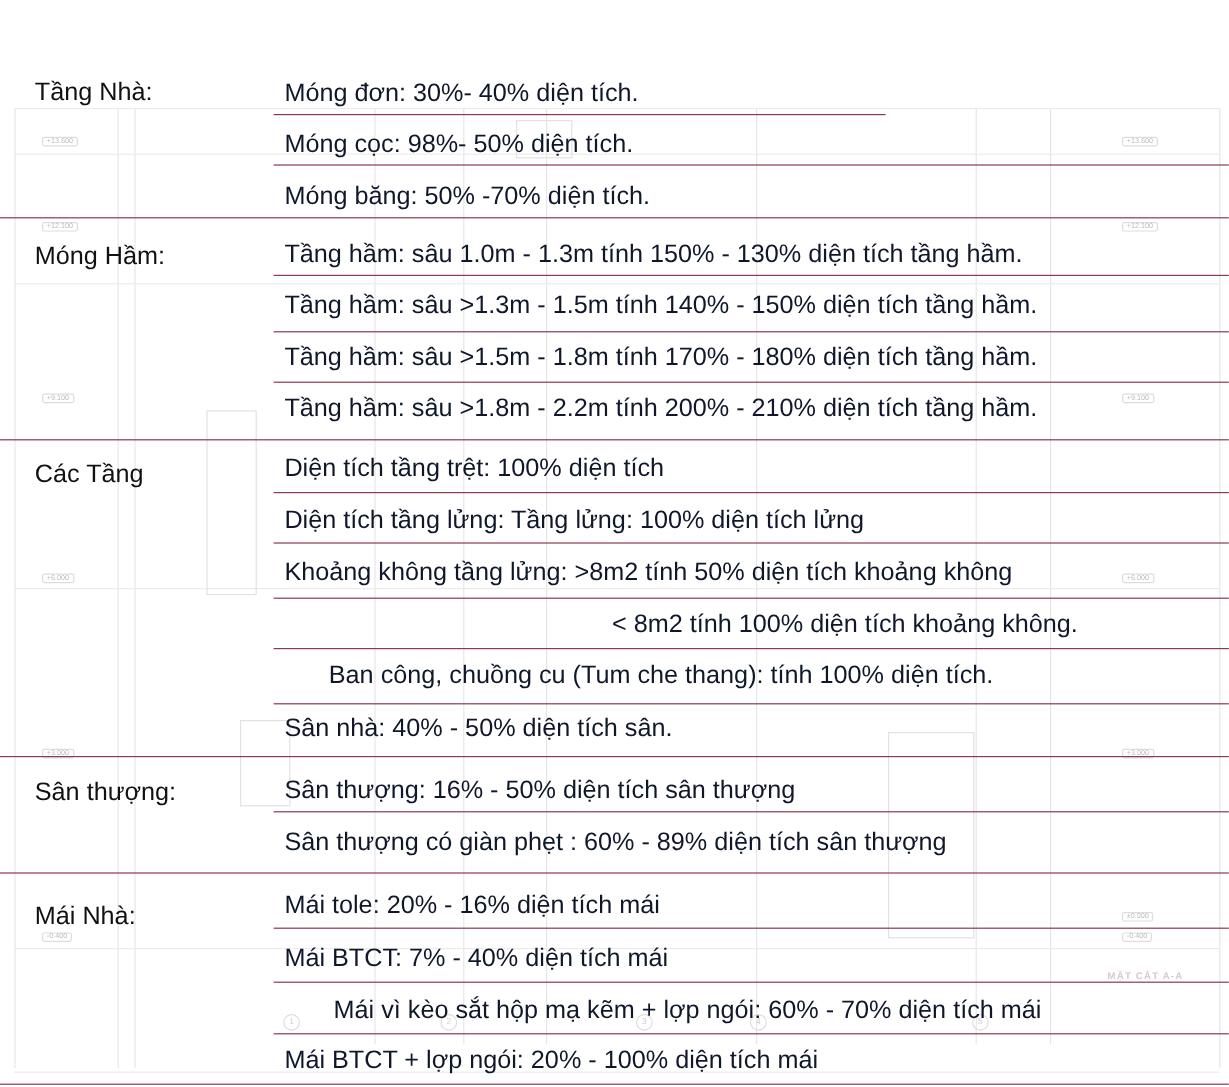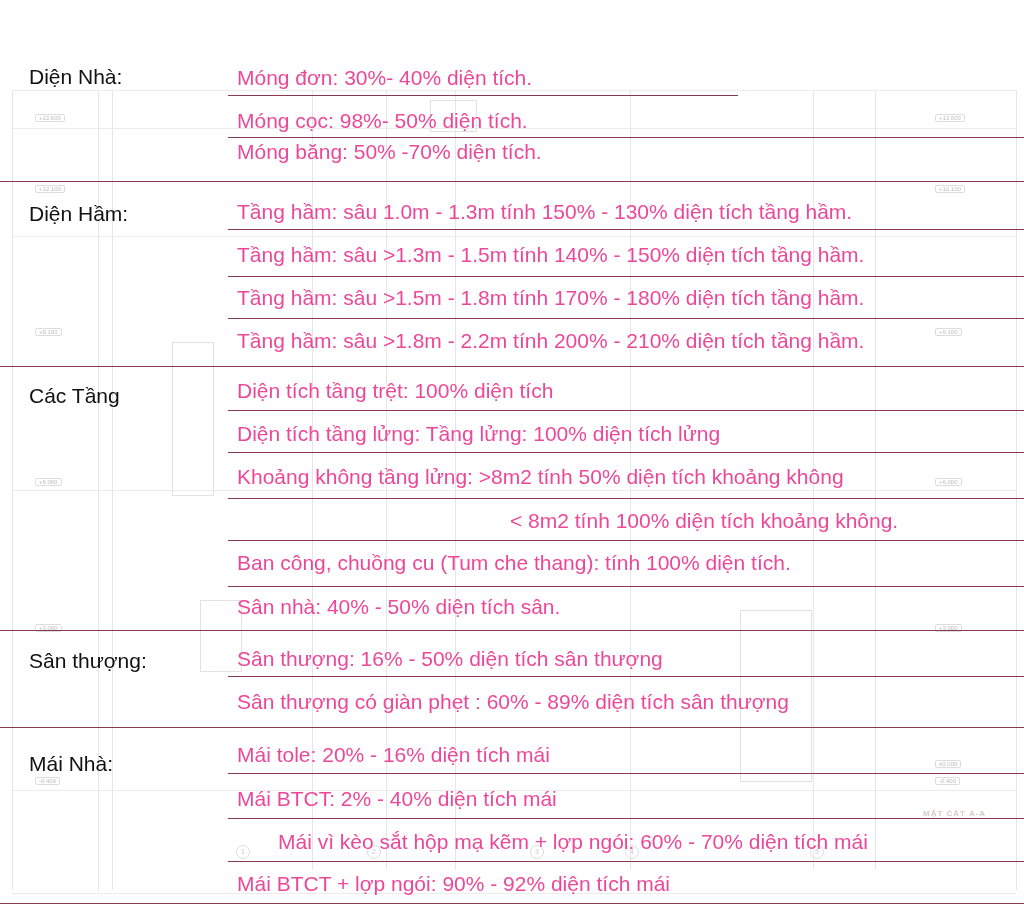--- a/index.html
+++ b/index.html
@@ -29,21 +29,21 @@
     }
 
     .rule { position: absolute; height: 1px; background: #8a3a4e; }
     .rule.full { left: 0; right: 0; }
     .rule.sub { left: 228px; right: 0; }
 
     .section-label {
       position: absolute; left: 29px; font-size: 21px; line-height: 24px; color: #111;
     }
     .row-text {
-      position: absolute; left: 237px; font-size: 21px; line-height: 24px; color: #ec4899;
+      position: absolute; left: 237px; font-size: 21px; line-height: 24px; color: #0f172a;
       white-space: nowrap;
     }
   </style>
 </head>
 <body>
 
 <div class="bg-drawing">
   <div class="v" style="left:12px;height:800px;"></div>
   <div class="v" style="left:98px;height:800px;"></div>
   <div class="v" style="left:112px;height:800px;"></div>
@@ -106,49 +106,49 @@
   <div class="rule sub" style="top:676px;"></div>
   <div class="rule full" style="top:727px;"></div>
 
   <div class="rule sub" style="top:773px;"></div>
   <div class="rule sub" style="top:818px;"></div>
   <div class="rule sub" style="top:861px;"></div>
   <div class="rule full" style="top:903px;"></div>
 </div>
 
 <div>
-  <div class="section-label" style="top:65px;">Diện Nhà:</div>
+  <div class="section-label" style="top:65px;">Tầng Nhà:</div>
   <div class="row-text" style="top:66px;">Móng đơn: 30%- 40% diện tích.</div>
   <div class="row-text" style="top:109px;">Móng cọc: 98%- 50% diện tích.</div>
-  <div class="row-text" style="top:140px;">Móng băng: 50% -70% diện tích.</div>
+  <div class="row-text" style="top:152px;">Móng băng: 50% -70% diện tích.</div>
 </div>
 
 <div>
-  <div class="section-label" style="top:202px;">Diện Hầm:</div>
+  <div class="section-label" style="top:202px;">Móng Hầm:</div>
   <div class="row-text" style="top:200px;">Tầng hầm: sâu 1.0m - 1.3m tính 150% - 130% diện tích tầng hầm.</div>
   <div class="row-text" style="top:243px;">Tầng hầm: sâu &gt;1.3m - 1.5m tính 140% - 150% diện tích tầng hầm.</div>
   <div class="row-text" style="top:286px;">Tầng hầm: sâu &gt;1.5m - 1.8m tính 170% - 180% diện tích tầng hầm.</div>
   <div class="row-text" style="top:329px;">Tầng hầm: sâu &gt;1.8m - 2.2m tính 200% - 210% diện tích tầng hầm.</div>
 </div>
 
 <div>
   <div class="section-label" style="top:384px;">Các Tầng</div>
   <div class="row-text" style="top:379px;">Diện tích tầng trệt: 100% diện tích</div>
   <div class="row-text" style="top:422px;">Diện tích tầng lửng: Tầng lửng: 100% diện tích lửng</div>
   <div class="row-text" style="top:465px;">Khoảng không tầng lửng: &gt;8m2 tính 50% diện tích khoảng không</div>
   <div class="row-text" style="top:509px;left:510px;">&lt; 8m2 tính 100% diện tích khoảng không.</div>
-  <div class="row-text" style="top:551px;">Ban công, chuồng cu (Tum che thang): tính 100% diện tích.</div>
+  <div class="row-text" style="top:551px;margin-left:37px;">Ban công, chuồng cu (Tum che thang): tính 100% diện tích.</div>
   <div class="row-text" style="top:595px;">Sân nhà: 40% - 50% diện tích sân.</div>
 </div>
 
 <div>
   <div class="section-label" style="top:649px;">Sân thượng:</div>
   <div class="row-text" style="top:647px;">Sân thượng: 16% - 50% diện tích sân thượng</div>
   <div class="row-text" style="top:690px;">Sân thượng có giàn phẹt : 60% - 89% diện tích sân thượng</div>
 </div>
 
 <div>
   <div class="section-label" style="top:752px;text-align:center;">Mái Nhà:</div>
   <div class="row-text" style="top:743px;">Mái tole: 20% - 16% diện tích mái</div>
-  <div class="row-text" style="top:787px;">Mái BTCT: 2% - 40% diện tích mái</div>
+  <div class="row-text" style="top:787px;">Mái BTCT: 7% - 40% diện tích mái</div>
   <div class="row-text" style="top:830px;margin-left:41px;">Mái vì kèo sắt hộp mạ kẽm + lợp ngói: 60% - 70% diện tích mái</div>
-  <div class="row-text" style="top:872px;">Mái BTCT + lợp ngói: 90% - 92% diện tích mái</div>
+  <div class="row-text" style="top:872px;">Mái BTCT + lợp ngói: 20% - 100% diện tích mái</div>
 </div>
 
 </body></html>

